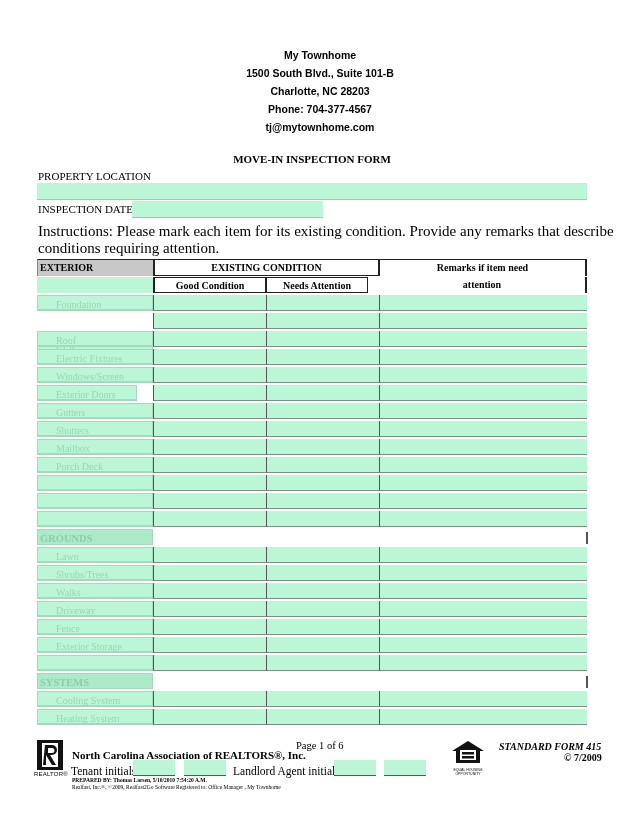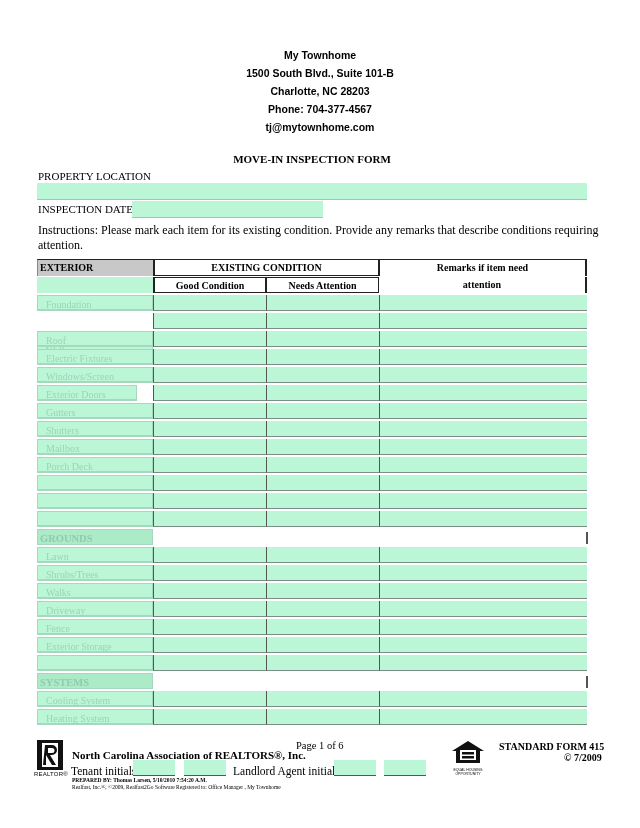--- a/index.html
+++ b/index.html
@@ -2,23 +2,23 @@
 <html><head>
 <meta charset="utf-8">
 <style>
   html, body { margin: 0; padding: 0; background: #ffffff; }
   body { width: 640px; height: 828px; position: relative; overflow: hidden; font-family: "Liberation Serif", serif; color: #000; }
   .abs { position: absolute; }
   .hdr { left: 0; width: 640px; text-align: center; font-family: "Liberation Sans", sans-serif; font-weight: bold; font-size: 10.5px; line-height: 18px; }
   .title { left: 0; width: 624px; text-align: center; font-weight: bold; font-size: 11px; }
   .label { font-size: 11px; }
   .field { background: #bbf7d6; border-bottom: 1px solid #9cc9b2; }
-  .instr { font-size: 12px; }
+  .instr { font-size: 15px; }
   .cell { position: absolute; background: #bbf7d6; border-bottom: 1px solid #a4c9b6; box-sizing: border-box; }
-  .rowlabel { font-size: 10px; color: #9ad4b6; padding-left: 8px; line-height: 17px; border: 1px solid #a6d8bf; border-bottom: 2px solid #a6d8bf; }
+  .rowlabel { font-size: 10px; color: #9ad4b6; padding-left: 18px; line-height: 17px; border: 1px solid #a6d8bf; border-bottom: 2px solid #a6d8bf; }
   .sect { font-size: 10.5px; font-weight: bold; color: #93c9ad; background: #abebc8; padding-left: 2px; line-height: 17px; border: 1px solid #a6d8bf;}
   .chk { border-left: 1.5px solid #555; }
   .thcell { position: absolute; box-sizing: border-box; font-weight: bold; font-size: 10px; text-align: center; line-height: 15px; }
   .foot-small { font-size: 5.5px; line-height: 7px; }
 </style>
 </head>
 <body>
 
 <div class="abs hdr" style="top:46px;">My Townhome</div>
 <div class="abs hdr" style="top:64px;">1500 South Blvd., Suite 101-B</div>
@@ -35,21 +35,21 @@
 <div class="abs field" style="left:132px; top:201px; width:191px; height:16px;"></div>
 
 <div class="abs instr" style="left:38px; top:223px; width:580px;">Instructions: Please mark each item for its existing condition. Provide any remarks that describe conditions requiring attention.</div>
 
 <div class="thcell" style="left:37px; top:259px; width:116px; height:17px; background:#c8c8c8; text-align:left; padding-left:2px; border-top:1.5px solid #222; border-left:1px solid #888;">EXTERIOR</div>
 <div class="thcell" style="left:153px; top:259px; width:226px; height:17px; border:1.5px solid #222; border-left:2px solid #222;">EXISTING CONDITION</div>
 <div class="thcell" style="left:379px; top:259px; width:208px; height:17px; border-top:1.5px solid #222; border-right:2px solid #222; border-left:1px solid #222;">Remarks if item need</div>
 
 <div class="thcell" style="left:37px; top:277px; width:116px; height:16px; background:#bbf7d6;"></div>
 <div class="thcell" style="left:153px; top:277px; width:113px; height:16px; border:1px solid #222; border-left:2px solid #222; border-bottom:1.5px solid #222;">Good Condition</div>
-<div class="thcell" style="left:266px; top:277px; width:113px; height:16px; border:1px solid #222; border-bottom:1.5px solid #222;">Needs Attention</div>
+<div class="thcell" style="left:266px; top:277px; width:102px; height:16px; border:1px solid #222; border-bottom:1.5px solid #222;">Needs Attention</div>
 <div class="thcell" style="left:379px; top:277px; width:208px; height:16px; border-right:2px solid #222;">attention</div>
 
 <div id="rows">
     <div class="cell rowlabel" style="left: 37px; top: 295px; width: 116px; height: 16px;">Foundation</div>
     <div class="cell chk" style="left: 153px; top: 295px; width: 113px; height: 16px; border-bottom: 1.5px solid rgb(122, 143, 132);"></div>
     <div class="cell chk" style="left: 266px; top: 295px; width: 113px; height: 16px; border-bottom: 1.5px solid rgb(122, 143, 132);"></div>
     <div class="cell chk" style="left: 379px; top: 295px; width: 208px; height: 16px; border-bottom: 1.5px solid rgb(122, 143, 132);"></div>
     <div class="cell rowlabel" style="left: 37px; top: 313px; width: 116px; height: 16px; margin-top: 28px;">Walls</div>
     <div class="cell chk" style="left: 153px; top: 313px; width: 113px; height: 16px; border-bottom: 1.5px solid rgb(122, 143, 132);"></div>
     <div class="cell chk" style="left: 266px; top: 313px; width: 113px; height: 16px; border-bottom: 1.5px solid rgb(122, 143, 132);"></div>
@@ -164,14 +164,14 @@
 <div class="abs" style="left:450px; top:740px; width:36px; height:30px;">
   <svg width="36" height="24" viewBox="0 0 36 24">
     <path d="M18 1 L2 11 h4 v12 h24 v-12 h4 z" fill="#111"></path>
     <rect x="10" y="10" width="16" height="10" fill="#fff"></rect>
     <rect x="12" y="12" width="12" height="2.5" fill="#111"></rect>
     <rect x="12" y="16" width="12" height="2.5" fill="#111"></rect>
   </svg>
   <div style="font-family:'Liberation Sans',sans-serif; font-size:3.5px; text-align:center; line-height:4px;">EQUAL HOUSING OPPORTUNITY</div>
 </div>
 
-<div class="abs" style="left:499px; top:741px; font-size:10px; font-weight:bold;">STANDARD FORM 415</div>
+<div class="abs" style="left:499px; top:741px; font-size:10px; font-weight:bold;font-style:italic;">STANDARD FORM 415</div>
 <div class="abs" style="left:564px; top:752px; font-size:10px; font-weight:bold;">© 7/2009</div>
 
 </body></html>

